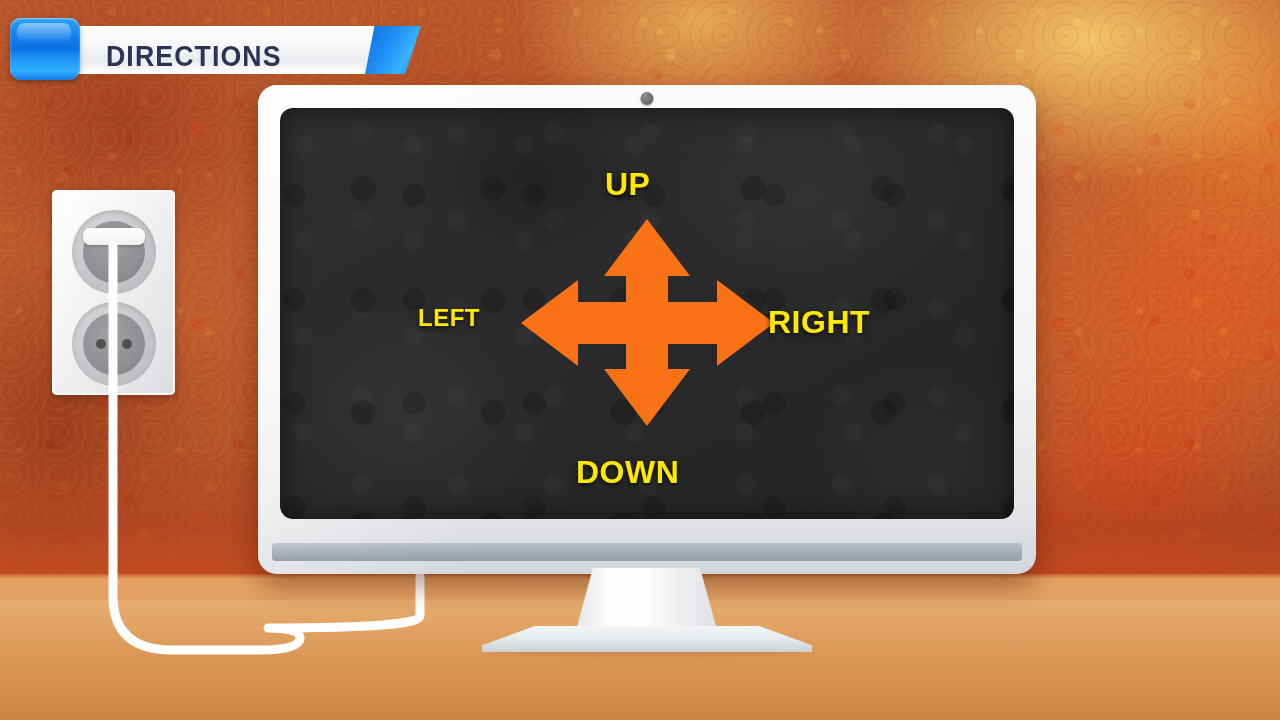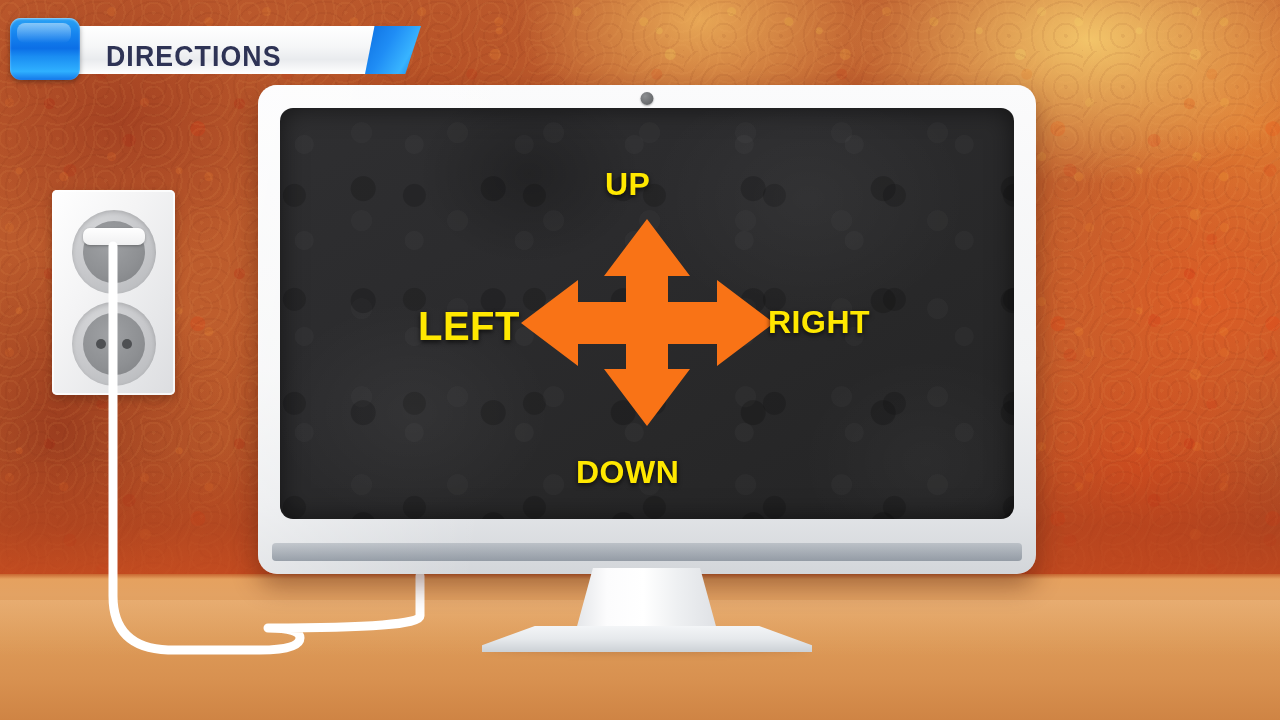--- a/index.html
+++ b/index.html
@@ -197,21 +197,21 @@
   .arrow { position:absolute; }
   .lbl {
     position:absolute; color:#ffe800; font-weight:bold;
     font-family:"Liberation Sans", sans-serif;
     letter-spacing:.5px; text-shadow:0 2px 5px rgba(0,0,0,.75);
     white-space:nowrap;
     margin-top:16px;
   }
   .lbl-up    { left:605px; top:150px; font-size:32px; }
   .lbl-down  { left:576px; top:438px; font-size:32px; }
-  .lbl-left  { left:418px; top:288px; font-size:40px; }
+  .lbl-left  { left:418px; top:288px; font-size:24px; }
   .lbl-right { left:768px; top:288px; font-size:32px; }
 </style>
 </head>
 <body>
 
 <div id="scene">
 
   <div class="wall">
     <div class="wall-grain"></div>
     <div class="wall-mottle"></div>

